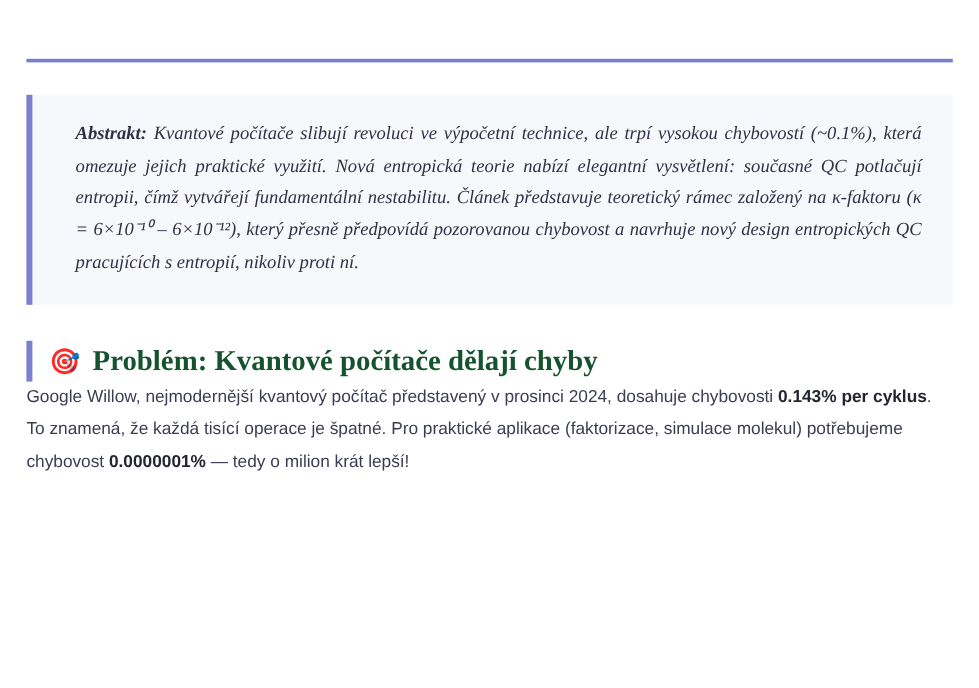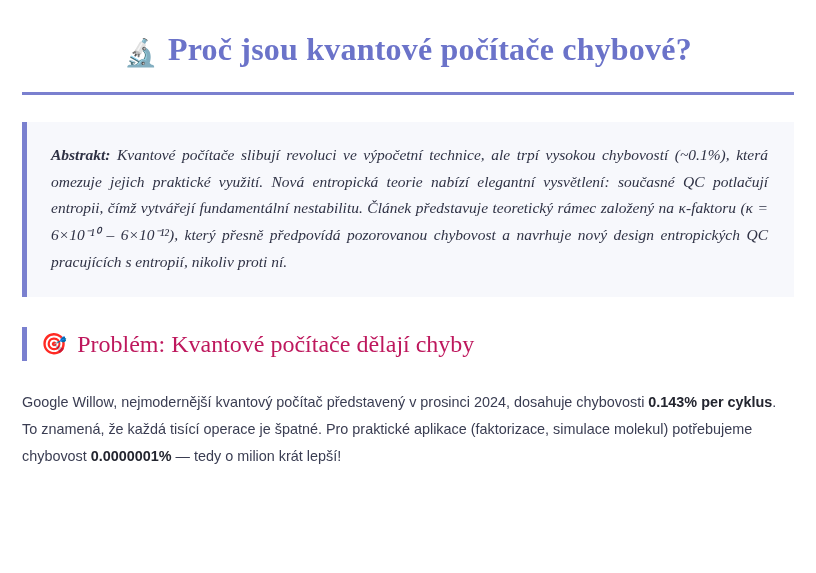--- a/index.html
+++ b/index.html
@@ -43,21 +43,21 @@
     height: 3px;
     background: #7a80cf;
     width: 100%;
   }
 
   
   .abstract {
     margin-top: 27px;
     background: #f7f8fc;
     border-left: 5px solid #7a80cf;
-    padding: 20px 26px 20px 24px;
+    padding: 20px 26px 20px 36px;
     height: 175px;
   }
   .abstract p {
     margin: 0;
     font-style: italic;
     font-size: 15.5px;
     line-height: 1.72;
     color: #2f3245;
     text-align: justify;
   }
@@ -75,45 +75,42 @@
     padding-left: 14px;
     height: 34px;
   }
   .section-emoji {
     font-size: 21px;
     margin-right: 10px;
     font-family: "DejaVu Sans", sans-serif;
     line-height: 1;
   }
   .section-title {
-    color: #be185d;
-    font-weight: normal;
+    color: #14532d;
+    font-weight: bold;
     font-size: 24px;
     white-space: nowrap;
   }
 
   
   .body-text {
-    margin-top: 28px;
+    margin-top: 0;
     font-family: "Liberation Sans", sans-serif;
     font-size: 14.4px;
     line-height: 1.88;
     color: #3a3d52;
   }
   .body-text b { font-weight: bold; color: #23252f; }
 </style>
 </head>
 <body>
 
 <div class="page">
 
   <div class="title-block">
-    <div class="title-line">
-      <span class="title-emoji">🔬</span><span>Proč jsou kvantové počítače chybové?</span>
-    </div>
     <div class="title-rule"></div>
   </div>
 
   <div class="abstract">
     <p><span class="lead">Abstrakt:</span><span> Kvantové počítače slibují revoluci ve výpočetní technice, ale trpí vysokou chybovostí (~0.1%), která omezuje jejich praktické využití. Nová entropická teorie nabízí elegantní vysvětlení: současné QC potlačují entropii, čímž vytvářejí fundamentální nestabilitu. Článek představuje teoretický rámec založený na κ-faktoru (κ = 6×10⁻¹⁰ – 6×10⁻¹²), který přesně předpovídá pozorovanou chybovost a navrhuje nový design entropických QC pracujících s entropií, nikoliv proti ní.</span></p>
   </div>
 
   <div class="section-head">
     <span class="section-emoji">🎯</span>
     <span class="section-title">Problém: Kvantové počítače dělají chyby</span>

